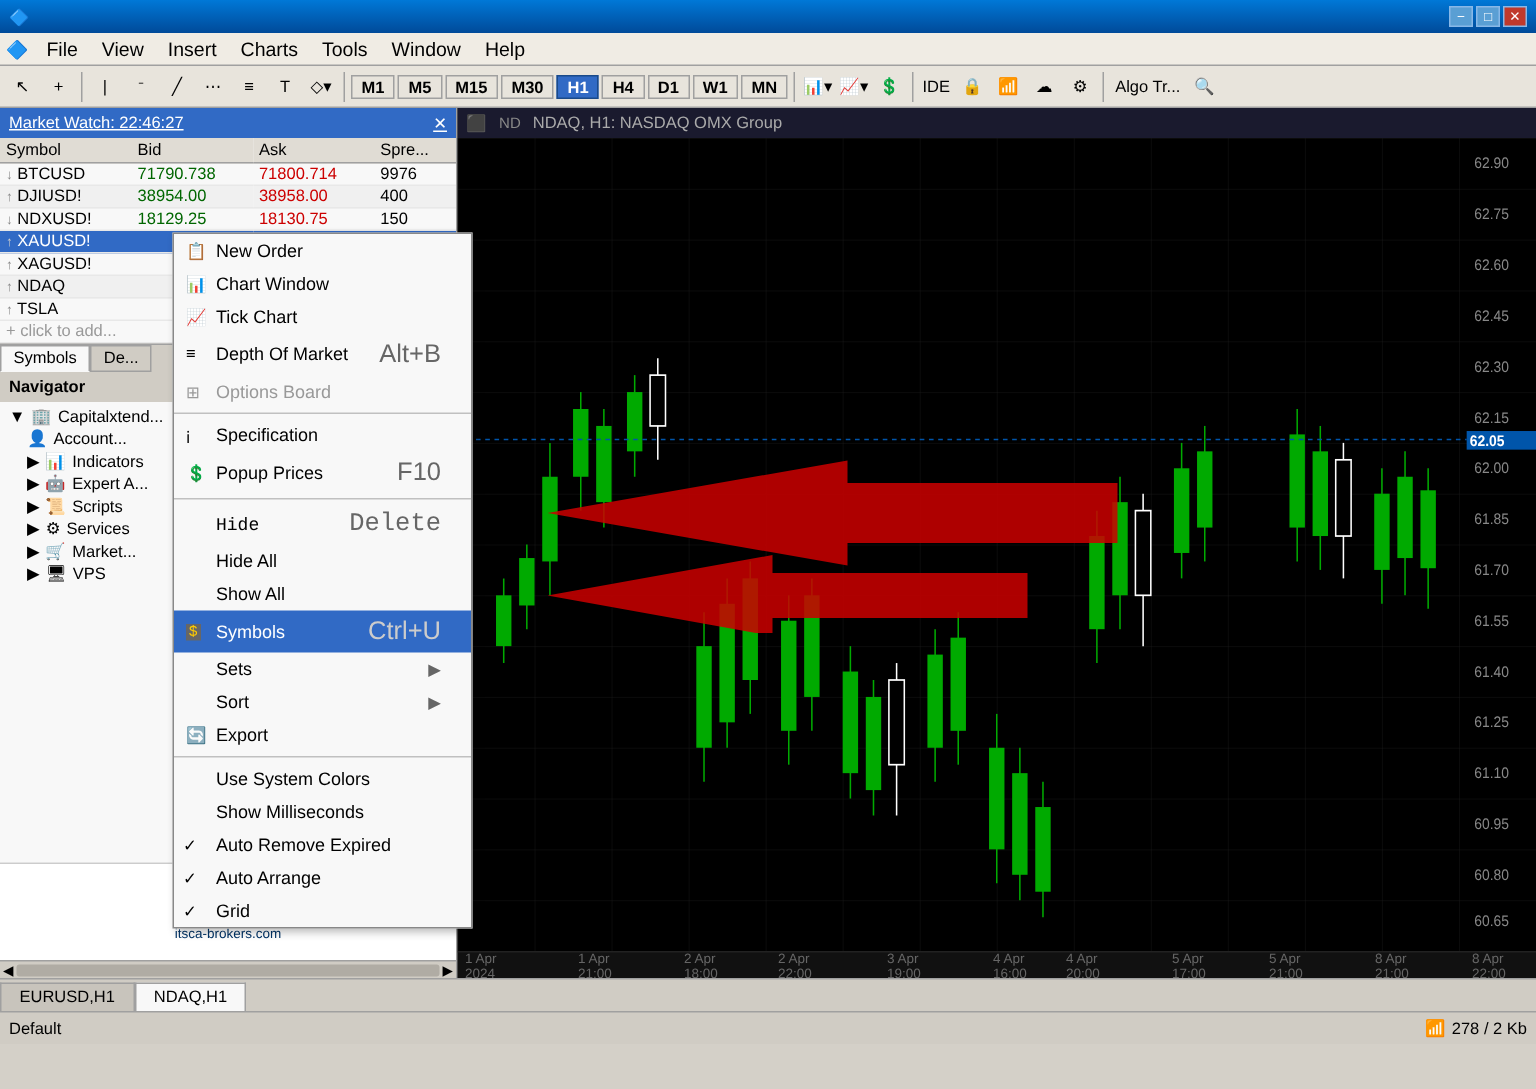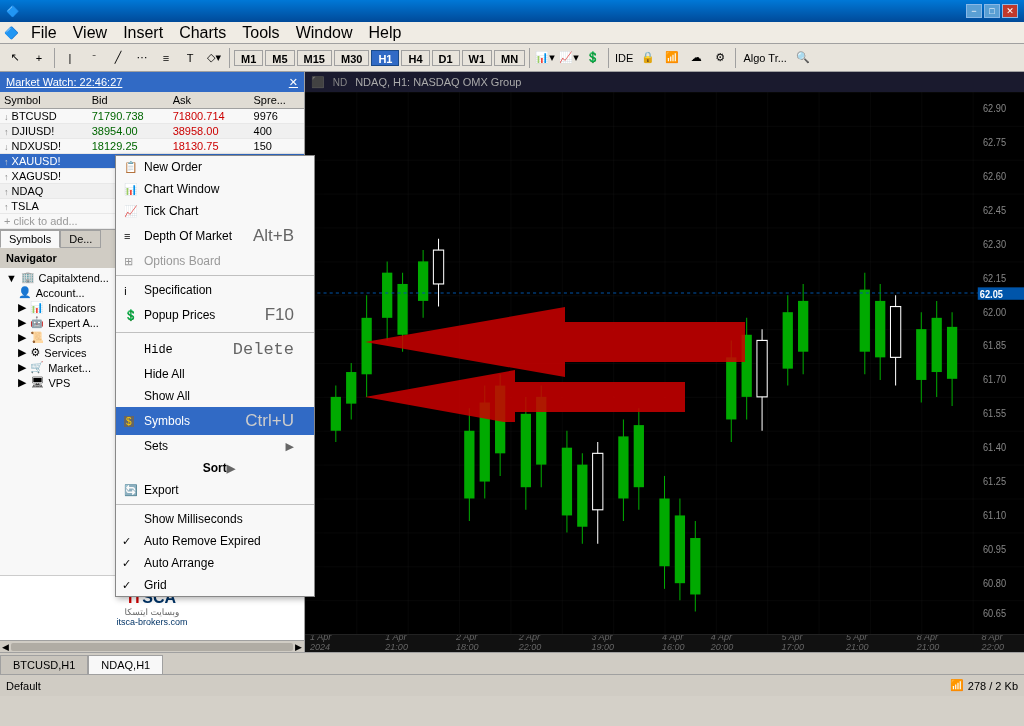--- a/index.html
+++ b/index.html
@@ -7,21 +7,21 @@
 
     
     #title-bar { background: linear-gradient(to bottom, #0078d7, #004a99); color: white; height: 22px; display: flex; align-items: center; justify-content: space-between; padding: 0 6px; font-size: 11px; }
     #title-bar .title { display: flex; align-items: center; gap: 4px; }
     #title-controls { display: flex; gap: 2px; }
     #title-controls span { width: 16px; height: 14px; background: #5a9fd4; border: 1px solid #88b8e8; display: inline-flex; align-items: center; justify-content: center; font-size: 9px; cursor: pointer; color: white; }
     #title-controls .close-btn { background: #c0392b; }
 
     
     #menu-bar { background: #f0ece4; height: 22px; display: flex; align-items: center; padding: 0 4px; border-bottom: 1px solid #a0a0a0; }
-    .menu-item { padding: 2px 8px; cursor: pointer; font-size: 16px; text-align: right; }
+    .menu-item { padding: 2px 8px; cursor: pointer; font-size: 13px; text-align: right; }
 
     
     #toolbar { background: #e8e4dc; height: 28px; display: flex; align-items: center; padding: 0 4px; border-bottom: 1px solid #a0a0a0; gap: 2px; }
     .toolbar-btn { width: 22px; height: 22px; background: #e8e4dc; border: 1px solid transparent; display: inline-flex; align-items: center; justify-content: center; cursor: pointer; font-size: 11px; }
     .toolbar-sep { width: 1px; height: 20px; background: #a0a0a0; margin: 0 2px; }
     .tf-btn { padding: 2px 6px; height: 16px; background: #e8e4dc; border: 1px solid #a0a0a0; font-size: 11px; cursor: pointer; font-weight: bold; }
     .tf-btn.active { background: #316ac5; color: white; border-color: #1a4a8a; }
 
     
     #main { display: flex; height: calc(726px - 22px - 22px - 28px - 22px - 22px); }
@@ -403,21 +403,21 @@
             <polygon points="10 0, 0 3.5, 10 7" fill="#cc0000"></polygon>
           </marker>
         </defs>
 
         <polygon points="0,40 200,5 200,20 380,20 380,60 200,60 200,75" fill="#cc0000" opacity="0.85"></polygon>
 
         <polygon points="0,95 150,68 150,80 320,80 320,110 150,110 150,122" fill="#cc0000" opacity="0.85"></polygon>
       </svg>
     </div>
 
-    <div style="background:#111; color:#666; height:18px; display:flex; align-items:flex-end; font-size:9px; overflow:hidden; border-top:1px solid #222;font-style:italic;">
+    <div style="background:#111; color:#666; height:18px; display:flex; align-items:center; font-size:9px; overflow:hidden; border-top:1px solid #222;">
       <span style="margin-left:5px;">1 Apr 2024</span>
       <span style="margin-left:35px;">1 Apr 21:00</span>
       <span style="margin-left:28px;">2 Apr 18:00</span>
       <span style="margin-left:20px;">2 Apr 22:00</span>
       <span style="margin-left:30px;">3 Apr 19:00</span>
       <span style="margin-left:28px;">4 Apr 16:00</span>
       <span style="margin-left:6px;">4 Apr 20:00</span>
       <span style="margin-left:28px;">5 Apr 17:00</span>
       <span style="margin-left:22px;">5 Apr 21:00</span>
       <span style="margin-left:28px;">8 Apr 21:00</span>
@@ -471,48 +471,51 @@
   </div>
   <div class="cm-item selected" style="position:relative;">
     <span class="cm-icon" style="color:#ffcc00; background:#666; padding:0 2px; font-size:10px;">$</span>
     <span>Symbols</span>
     <span class="cm-shortcut" style="color:#ccc;">Ctrl+U</span>
   </div>
   <div class="cm-item" style="position:relative; justify-content:space-between;">
     <span>Sets</span>
     <span class="cm-arrow">▶</span>
   </div>
-  <div class="cm-item" style="position:relative; justify-content:center;font-weight:bold;">
+  <div class="cm-item" style="position:relative; justify-content:space-between;">
     <span>Sort</span>
     <span class="cm-arrow">▶</span>
   </div>
   <div class="cm-item" style="position:relative;">
     <span class="cm-icon">🔄</span>
     <span>Export</span>
   </div>
   <div class="cm-sep"></div>
   <div class="cm-item" style="position:relative;">
+    <span>Use System Colors</span>
+  </div>
+  <div class="cm-item" style="position:relative;">
     <span>Show Milliseconds</span>
   </div>
   <div class="cm-item" style="position:relative;">
     <span class="cm-checkmark">✓</span>
     <span>Auto Remove Expired</span>
   </div>
   <div class="cm-item" style="position:relative;">
     <span class="cm-checkmark">✓</span>
     <span>Auto Arrange</span>
   </div>
   <div class="cm-item" style="position:relative;">
     <span class="cm-checkmark">✓</span>
     <span>Grid</span>
   </div>
 </div>
 
 <div style="background:#d0ccc4; border-top:1px solid #a0a0a0; height:22px; display:flex; align-items:flex-end;">
-  <div class="status-tab">BTCUSD,H1</div>
+  <div class="status-tab">EURUSD,H1</div>
   <div class="status-tab active">NDAQ,H1</div>
 </div>
 
 <div id="bottom-bar">
   <span>Default</span>
   <span style="flex:1;"></span>
   <span>📶</span>
   <span>278 / 2 Kb</span>
 </div>
 

